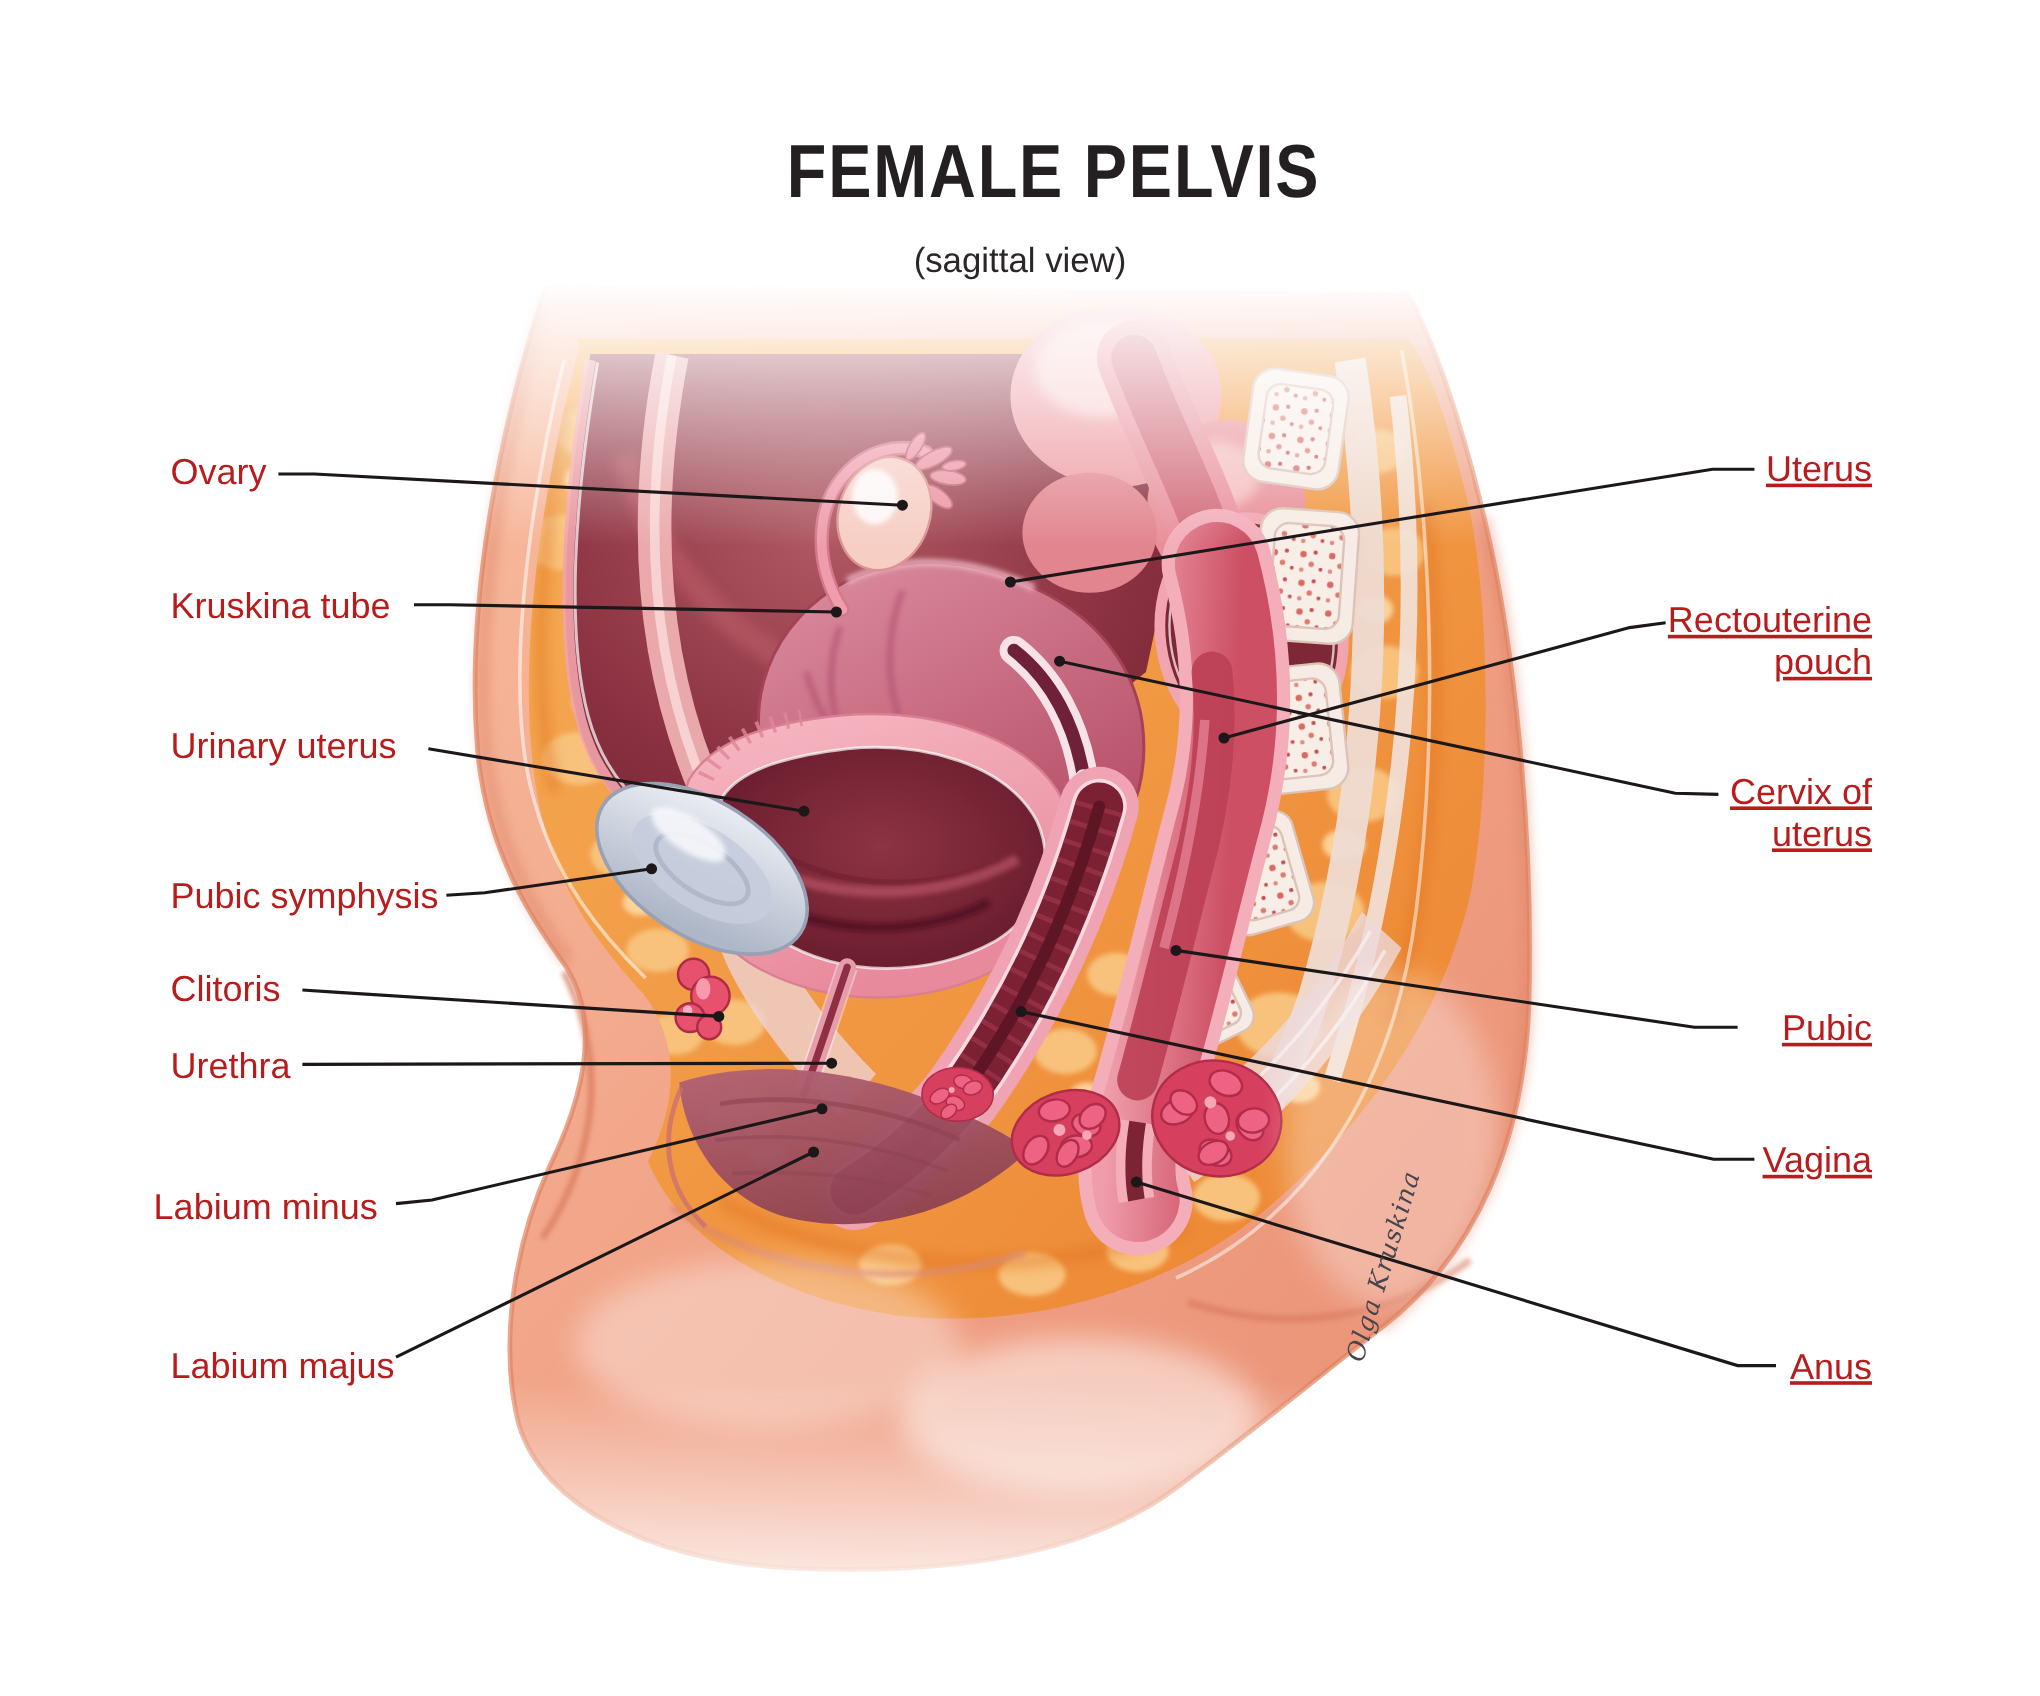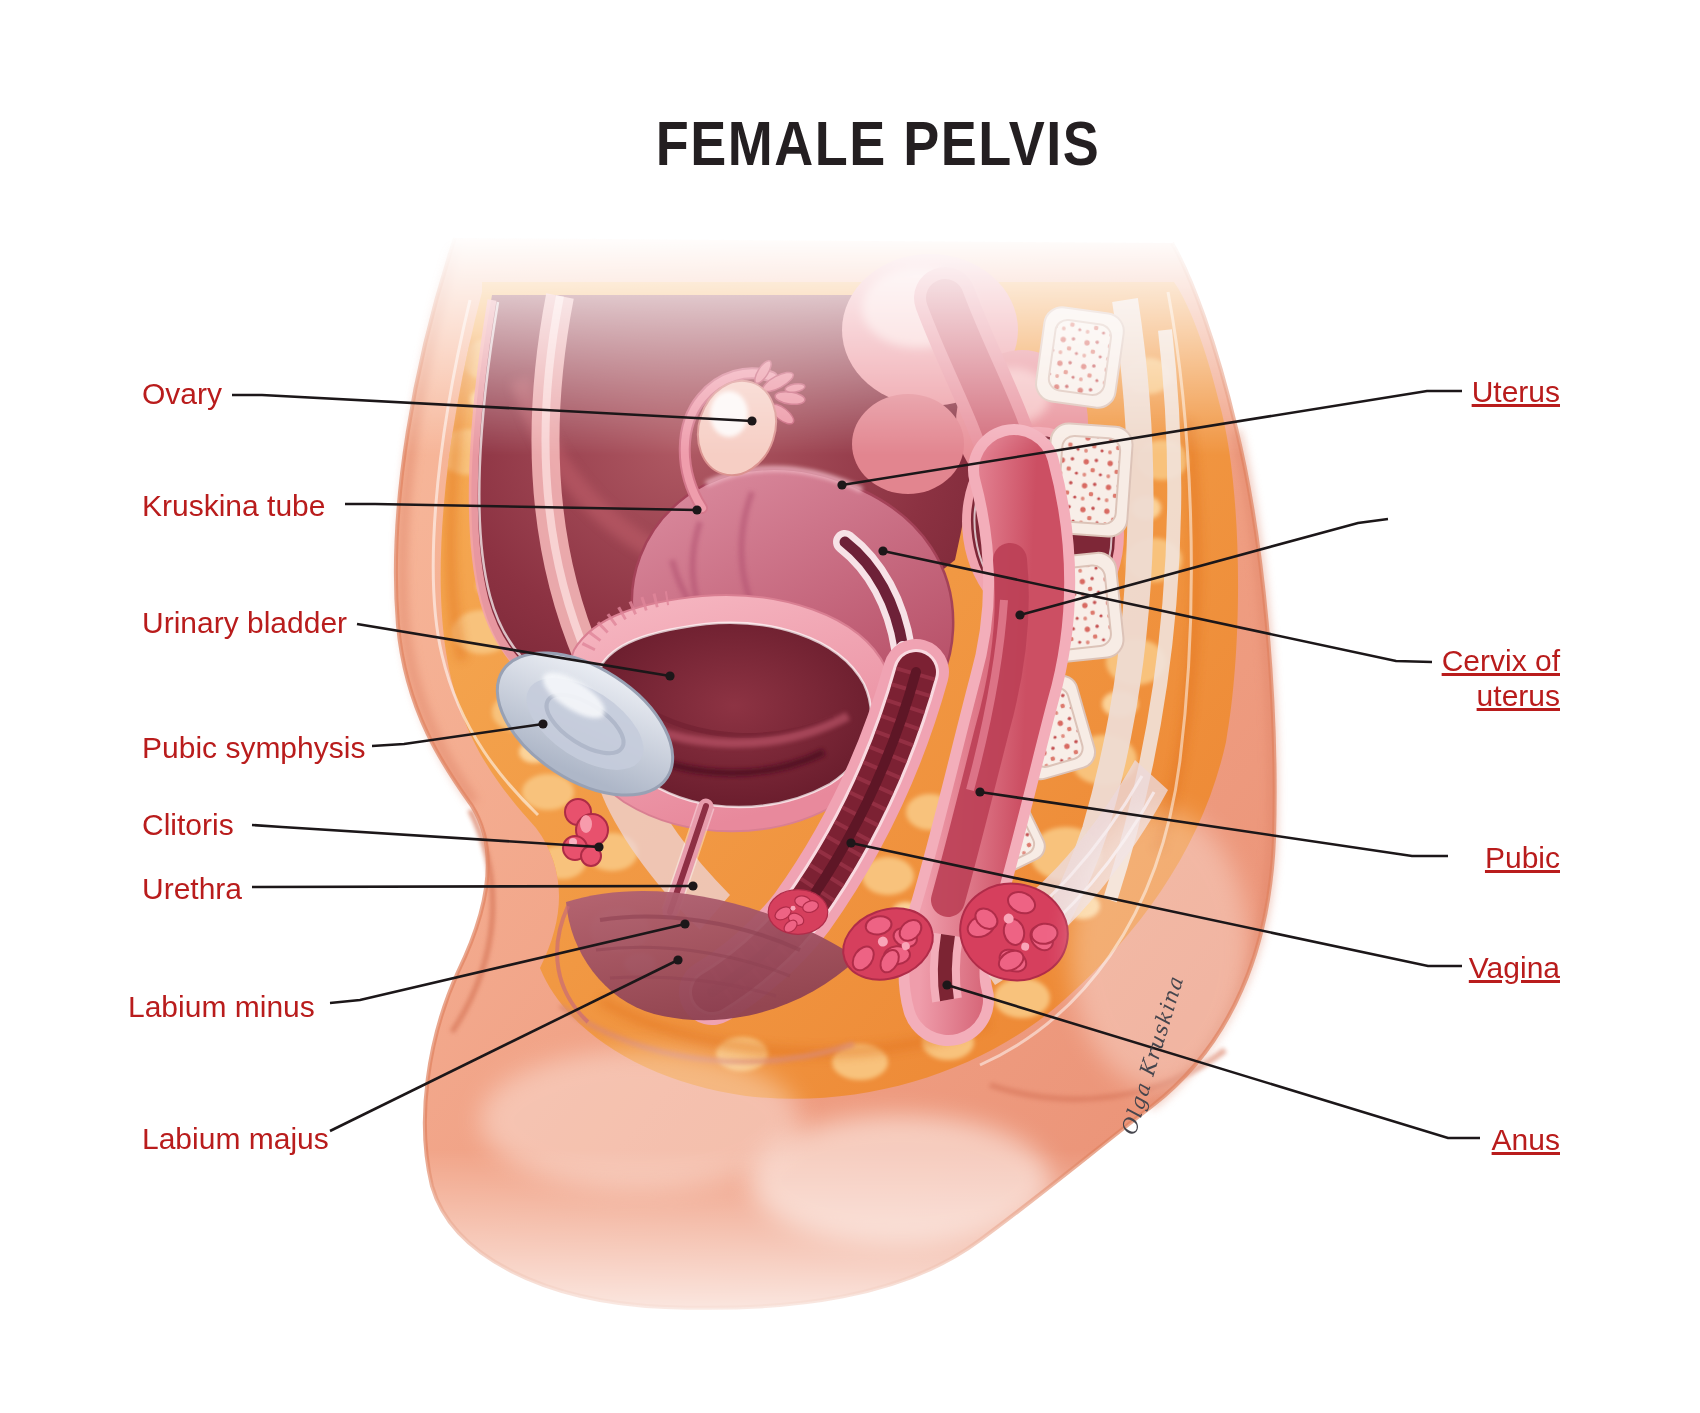--- a/index.html
+++ b/index.html
@@ -400,30 +400,32 @@
       <circle cx="842" cy="485" r="4.6"></circle>
         <circle cx="1020" cy="615" r="4.6"></circle>
       <circle cx="883" cy="551" r="4.6"></circle>
         <circle cx="980" cy="792" r="4.6"></circle>
       <circle cx="851" cy="843" r="4.6"></circle>
         <circle cx="947" cy="985" r="4.6"></circle>
     </g>
   </svg>
 
   <div class="ttl"><span>FEMALE PELVIS</span></div>
+  <div class="sub">(sagittal view)</div>
 
   <div class="lbl" style="left:142px;top:376px">Ovary</div>
   <div class="lbl" style="left:142px;top:488px">Kruskina tube</div>
-  <div class="lbl" style="left:142px;top:605px">Urinary bladder</div>
+  <div class="lbl" style="left:142px;top:605px">Urinary uterus</div>
   <div class="lbl" style="left:142px;top:730px">Pubic symphysis</div>
   <div class="lbl" style="left:142px;top:807px">Clitoris</div>
   <div class="lbl" style="left:142px;top:871px">Urethra</div>
   <div class="lbl" style="left:128px;top:989px">Labium minus</div>
   <div class="lbl" style="left:142px;top:1121px">Labium majus</div>
 
   <div class="lbl lbl-r" style="right:140px;top:374px">Uterus</div>
+  <div class="lbl lbl-r" style="right:140px;top:500px;width:185px">Rectouterine pouch</div>
   <div class="lbl lbl-r" style="right:140px;top:643px;width:135px">Cervix of uterus</div>
   <div class="lbl lbl-r" style="right:140px;top:840px">Pubic</div>
   <div class="lbl lbl-r" style="right:140px;top:950px">Vagina</div>
   <div class="lbl lbl-r" style="right:140px;top:1122px">Anus</div>
 
   <div class="sig">Olga Kruskina</div>
 </div>
 
 </body></html>

